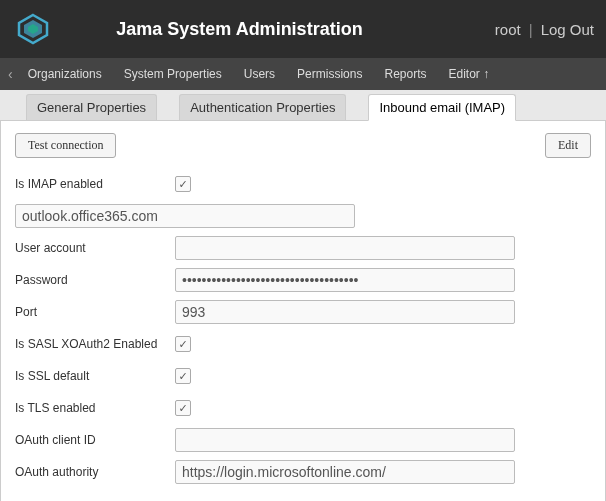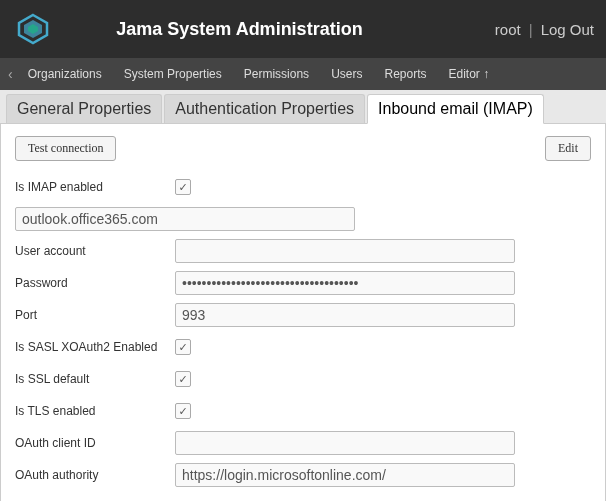--- a/index.html
+++ b/index.html
@@ -71,28 +71,29 @@
 
     
     .sub-tabs {
       background: #e8e8e8;
       border-bottom: 1px solid #ccc;
       display: flex;
       padding: 4px 6px 0;
       gap: 2px;
     }
     .sub-tab {
-      font-size: 16px;
+      font-size: 13px;
       padding: 5px 10px;
       cursor: pointer;
       border: 1px solid #ccc;
       border-bottom: none;
       background: #d8d8d8;
       border-radius: 3px 3px 0 0;
       color: #333;
+      margin-left: 20px;
     }
     .sub-tab.active {
       background: white;
       border-bottom: 1px solid white;
       margin-bottom: -1px;
       color: #000;
     }
 
     
     .content {
@@ -180,22 +181,22 @@
     <a>root</a>
     <span class="separator">|</span>
     <a>Log Out</a>
   </div>
 </div>
 
 <div class="nav-bar">
   <span class="nav-arrow">‹</span>
   <a class="nav-item">Organizations</a>
   <a class="nav-item">System Properties</a>
+  <a class="nav-item">Users</a>
   <a class="nav-item">Permissions</a>
-  <a class="nav-item">Users</a>
   <a class="nav-item">Reports</a>
   <a class="nav-item">Editor ↑</a>
 
 </div>
 
 <div class="sub-tabs">
   <div class="sub-tab">General Properties</div>
   <div class="sub-tab">Authentication Properties</div>
   <div class="sub-tab active">Inbound email (IMAP)</div>
 </div>

